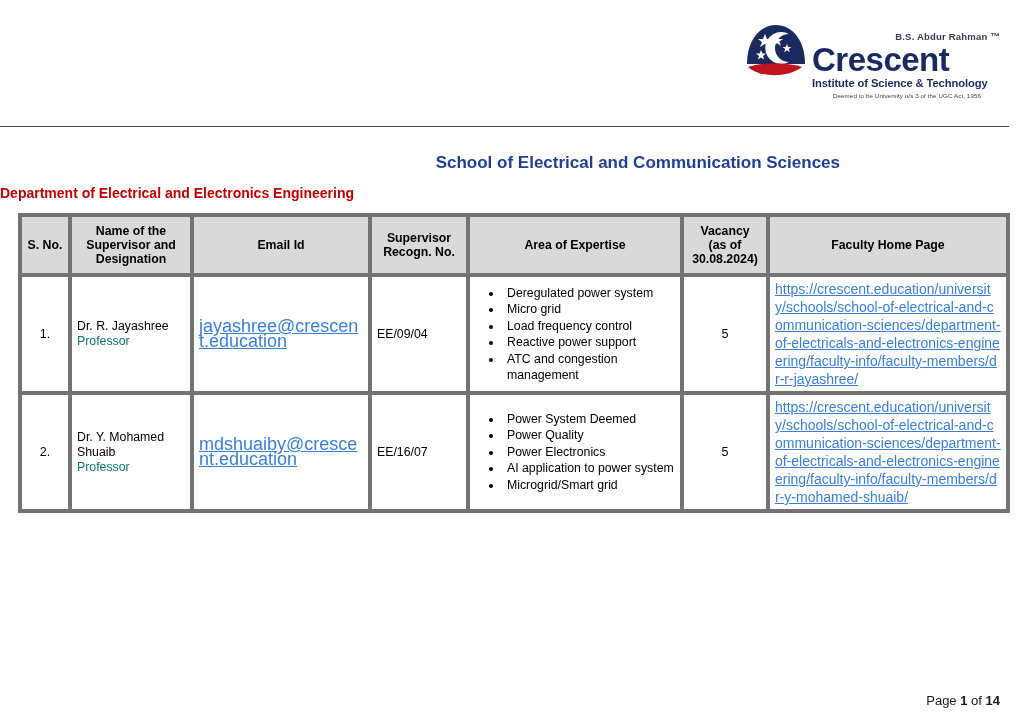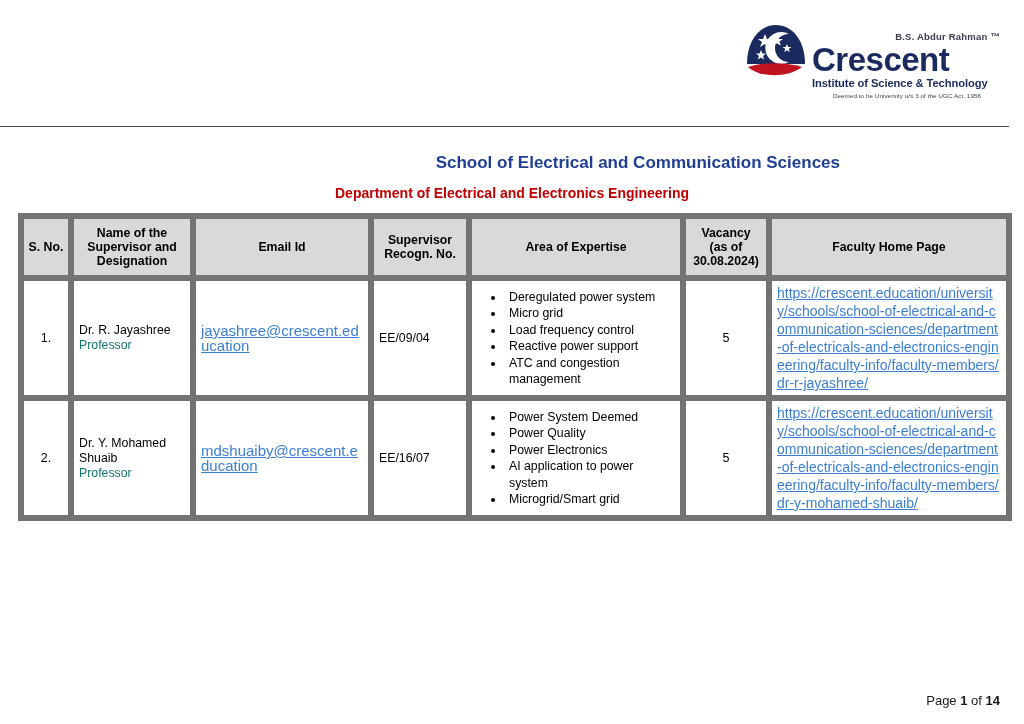--- a/index.html
+++ b/index.html
@@ -115,38 +115,38 @@
     text-align: right;
     font-size: 17px;
     font-weight: bold;
     color: #1f3f94;
   }
   .dept-title {
     position: absolute;
     left: 0;
     top: 185px;
     width: 1024px;
-    text-align: center;
+    text-align: left;
     font-size: 14px;
     font-weight: bold;
     color: #c00000;
   }
 
   
   table.faculty {
     position: absolute;
     left: 18px;
     top: 213px;
     width: 988px;
     border-collapse: collapse;
     table-layout: fixed;
   }
   table.faculty th,
   table.faculty td {
-    border: 6px solid #737373;
+    border: 4px solid #737373;
     vertical-align: middle;
     padding: 3px 5px;
   }
   table.faculty thead th {
     background: #d9d9d9;
     font-size: 12.3px;
     font-weight: bold;
     text-align: center;
     line-height: 14px;
     height: 48px;
@@ -166,21 +166,21 @@
   }
   td.name {
     font-size: 12.3px;
     line-height: 15px;
     padding-left: 9px;
   }
   .desig {
     color: #0f766e;
   }
   td.email {
-    font-size: 15px;
+    font-size: 18px;
     line-height: 15px;
     padding-left: 6px;
     word-break: break-all;
   }
   td.recog {
     font-size: 12.3px;
     padding-left: 8px;
   }
   td.area {
     font-size: 12.3px;

